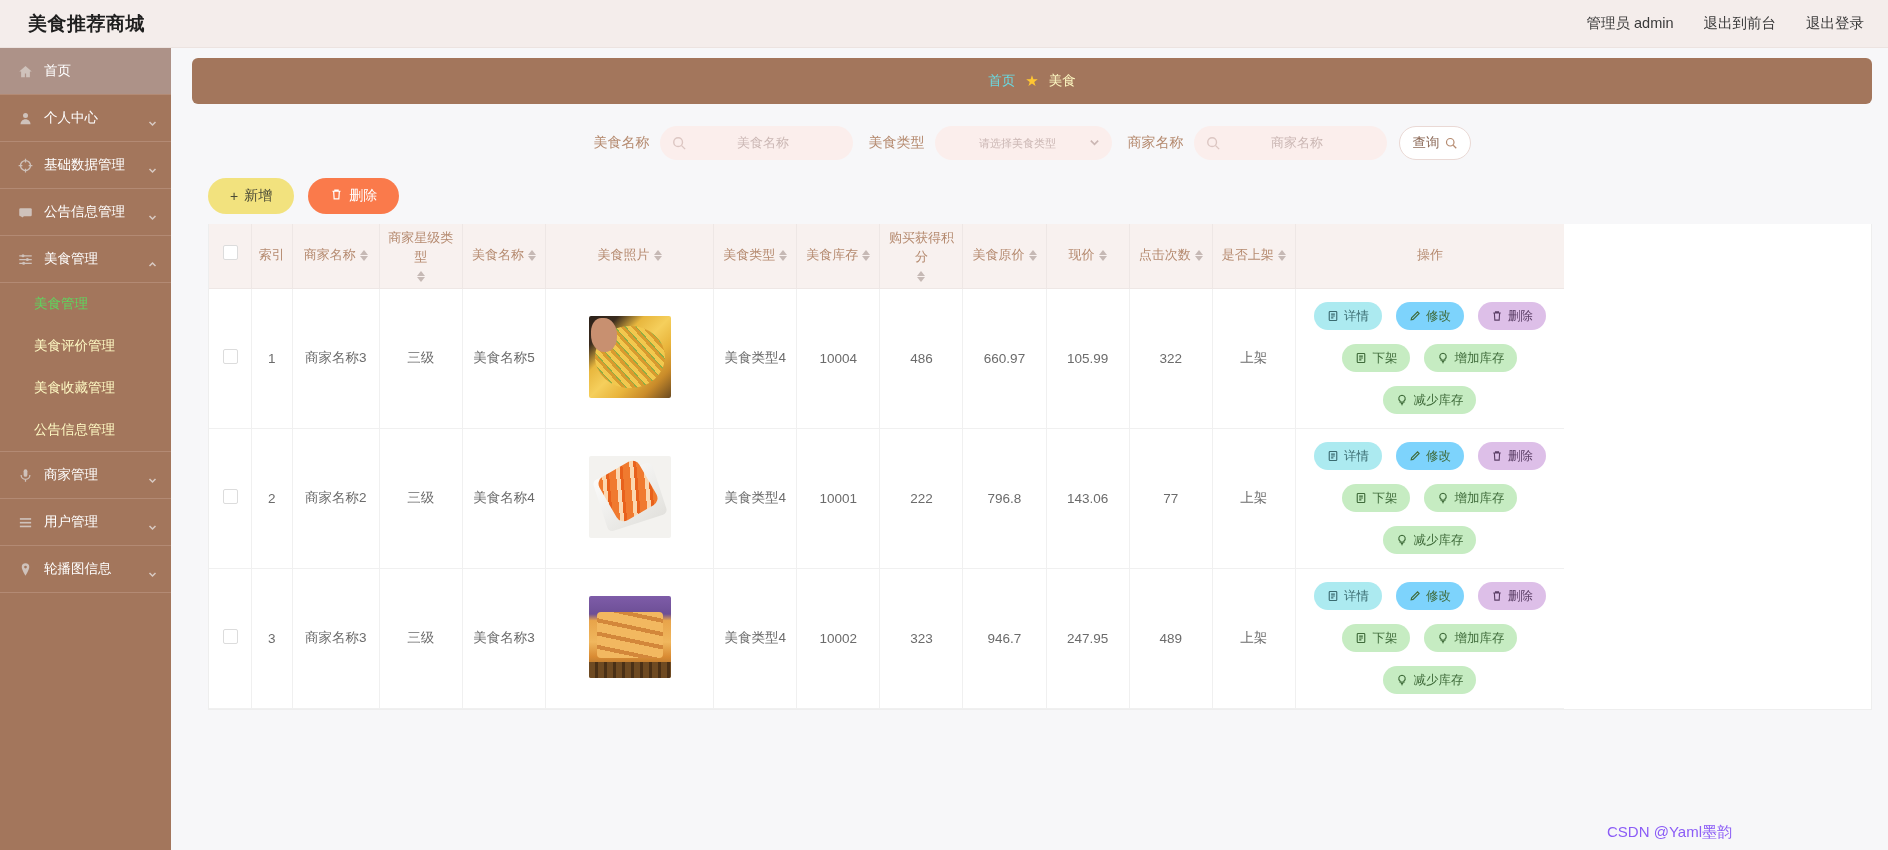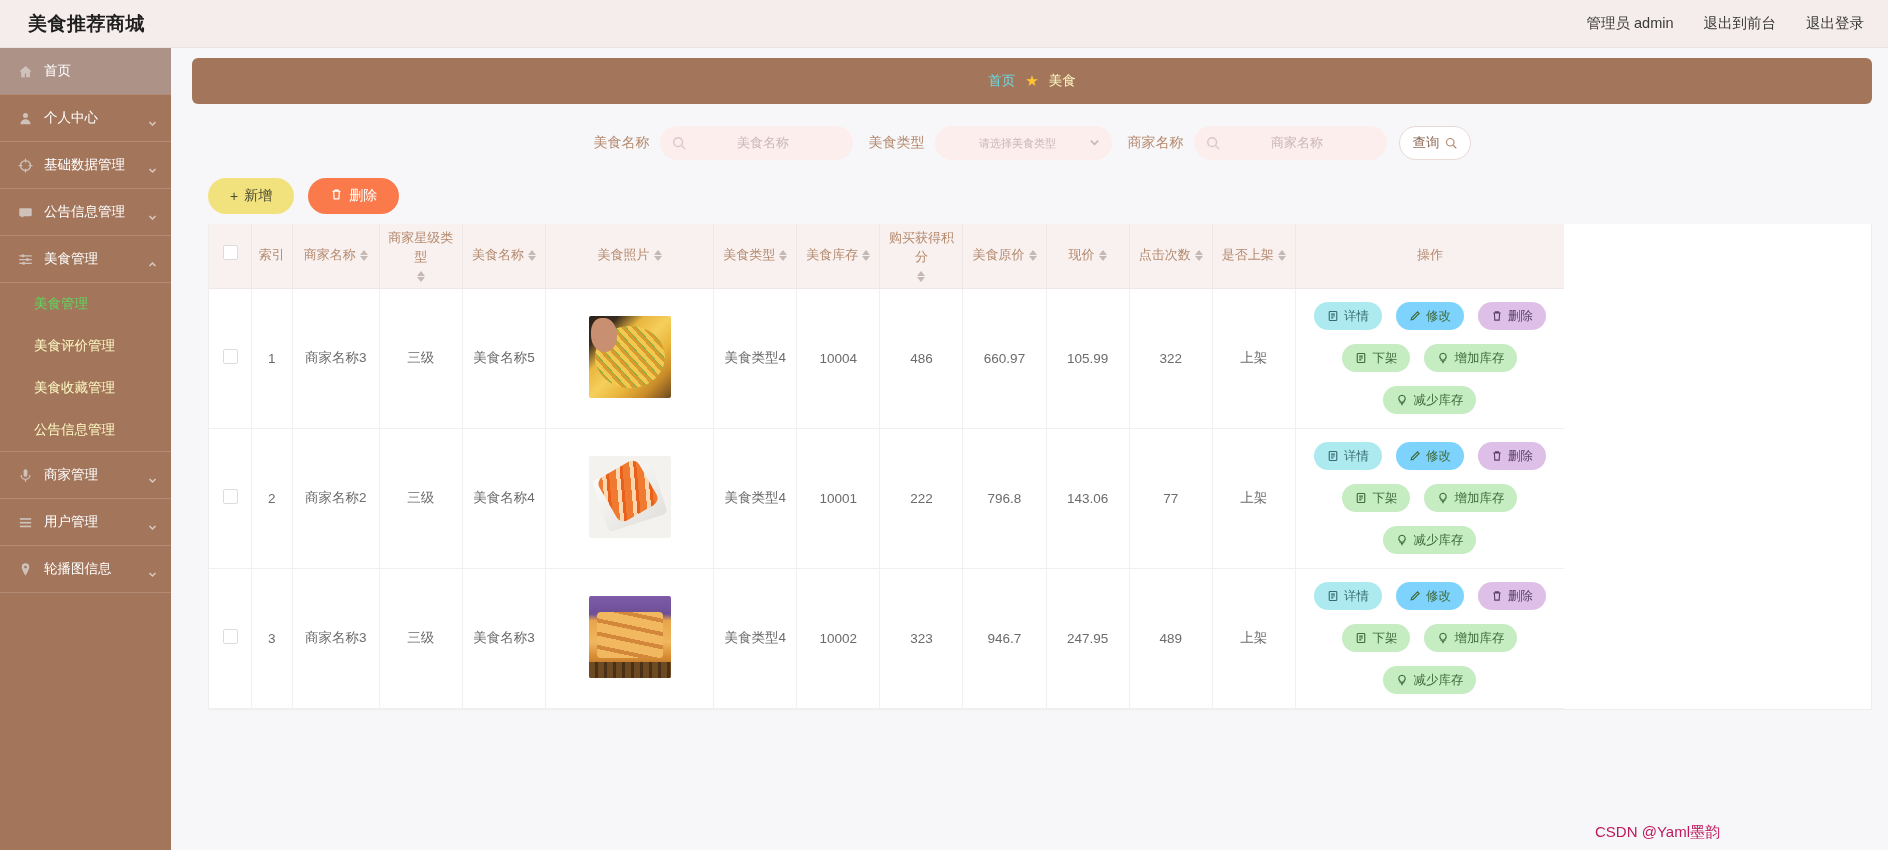--- a/index.html
+++ b/index.html
@@ -135,22 +135,22 @@
   .op-detail { background: #aceaf0; color: #3b6b70; }
   .op-detail svg { stroke: #3b6b70; }
   .op-edit { background: #7dd3fc; color: #3f6b3a; }
   .op-edit svg { stroke: #3f6b3a; }
   .op-del { background: #ddbfe8; color: #5b3f66; }
   .op-del svg { stroke: #5b3f66; }
   .op-green { background: #c6ecc2; color: #3f6b3a; }
   .op-green svg { stroke: #3f6b3a; }
 
   .watermark {
-    position: absolute; right: 16px; bottom: 8px; font-size: 15px;
-    color: #be185d; z-index: 30; pointer-events: none;
+    position: absolute; right: 4px; bottom: 8px; font-size: 15px;
+    color: #8b5cf6; z-index: 30; pointer-events: none;
   }
 </style>
 </head>
 <body>
 
 <div class="app">
 
   <div class="topbar">
     <div class="brand">美食推荐商城</div>
     <div class="topnav">

